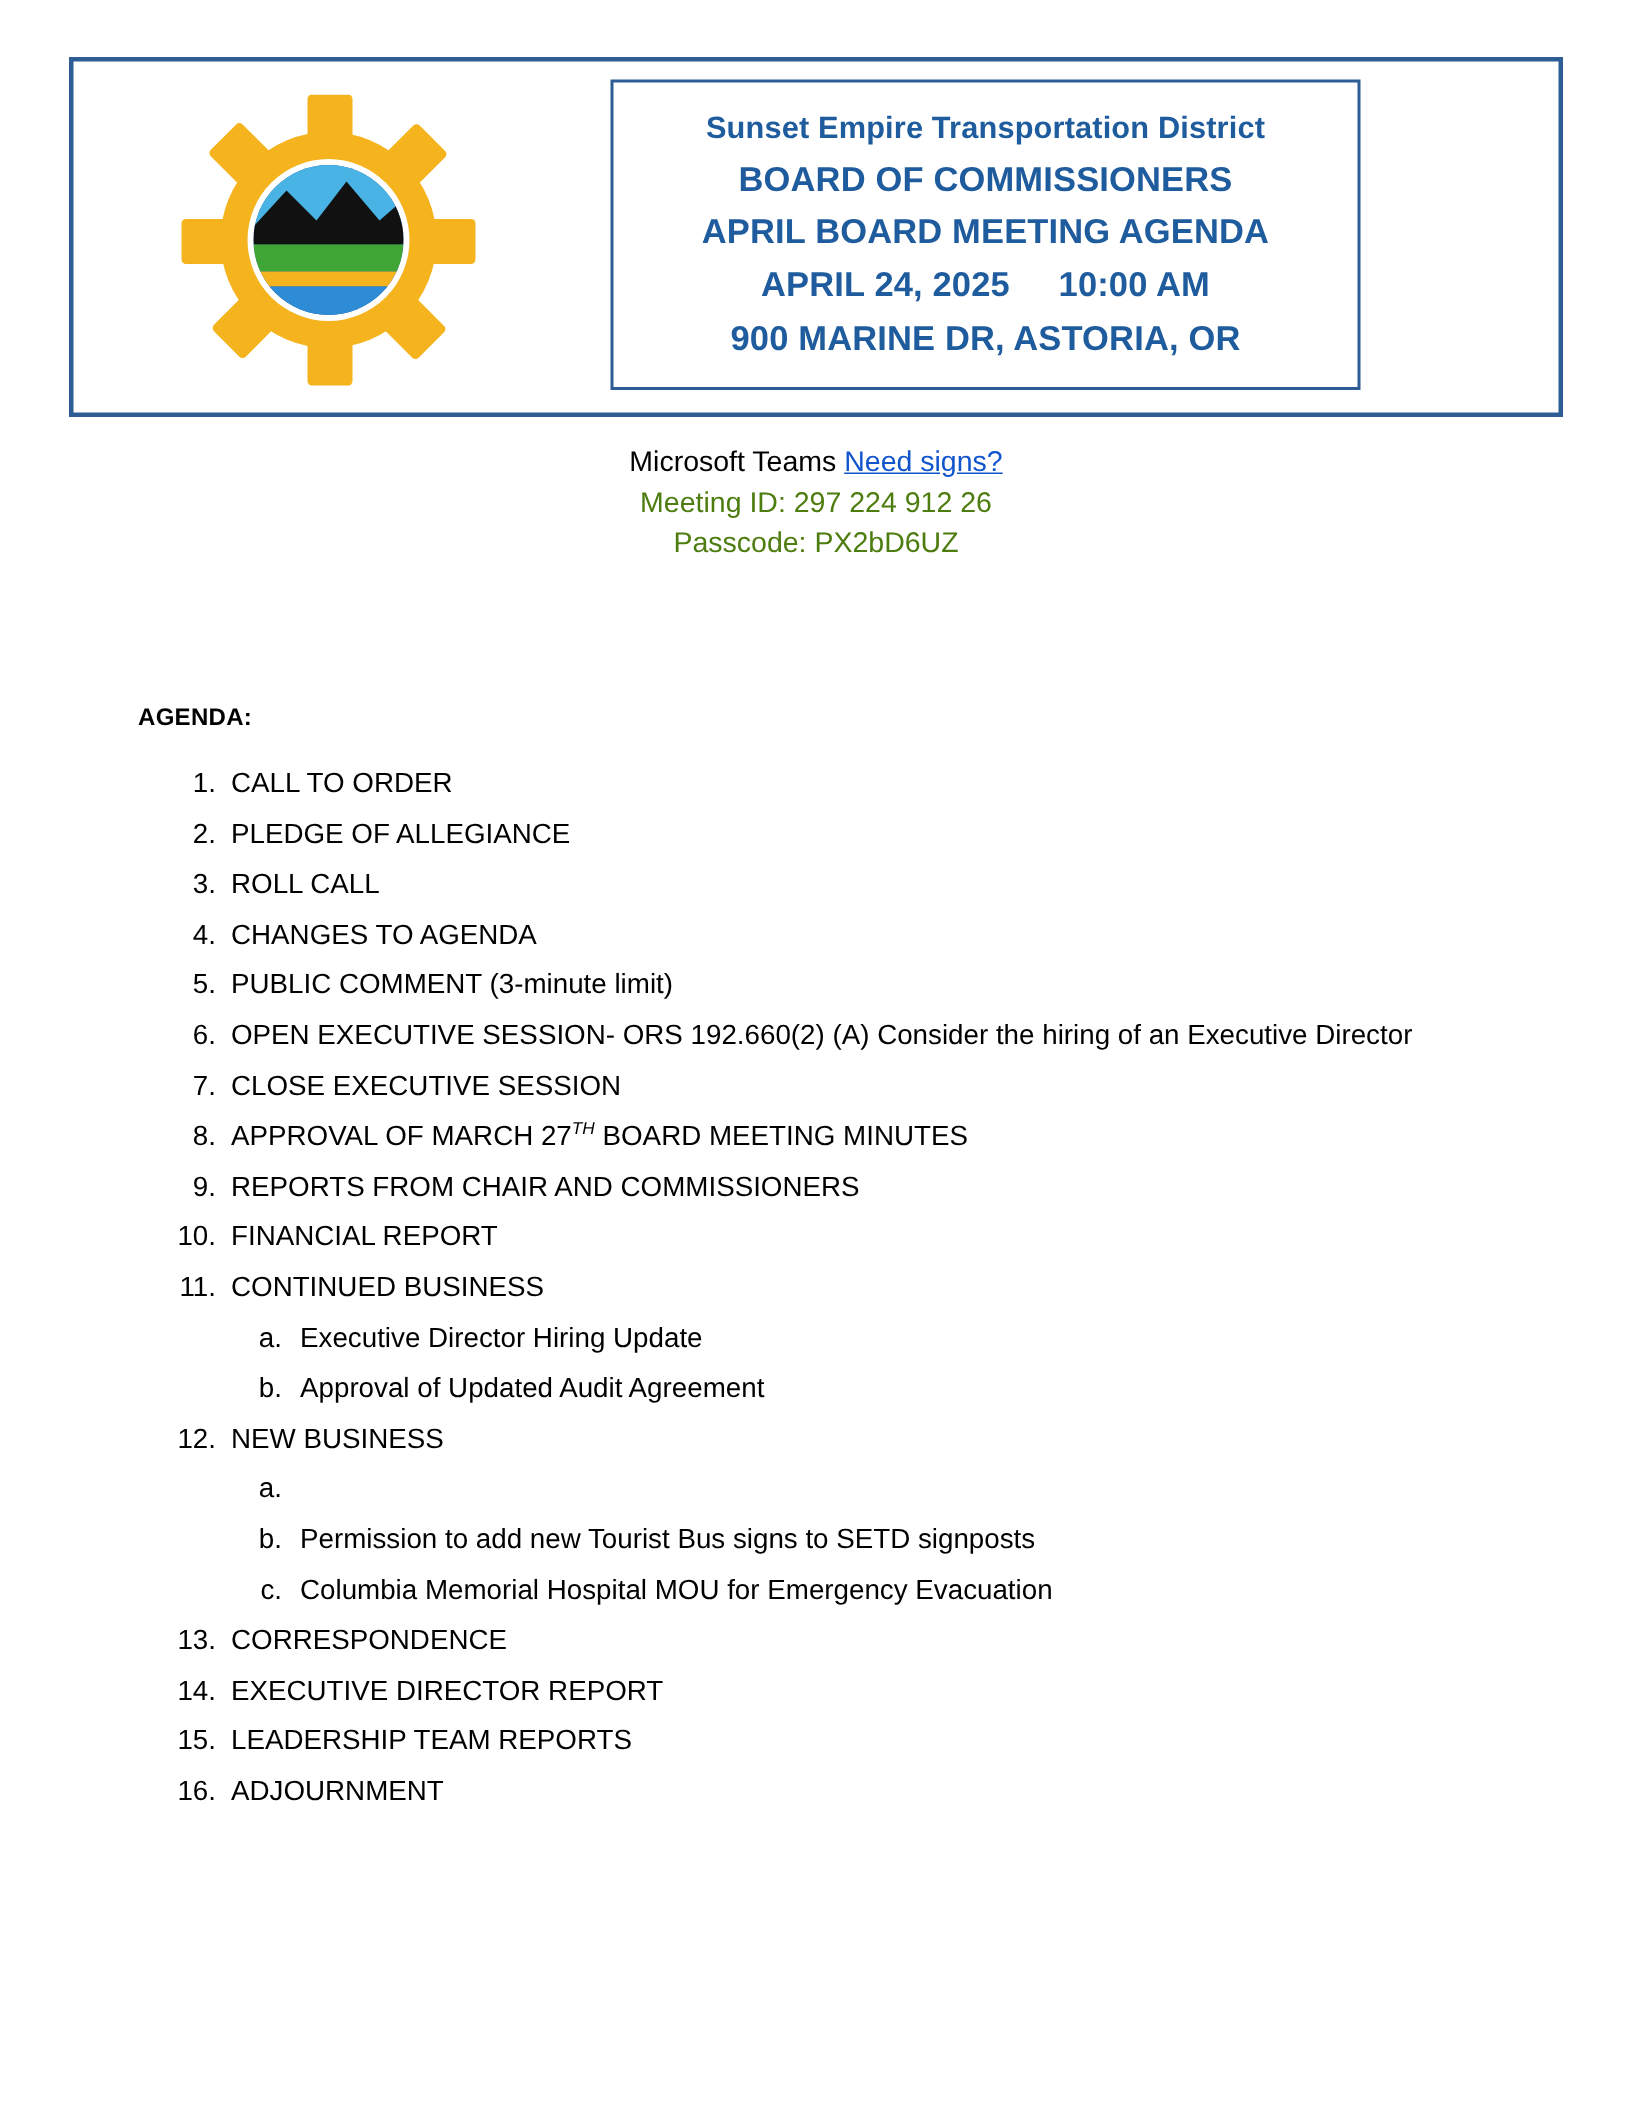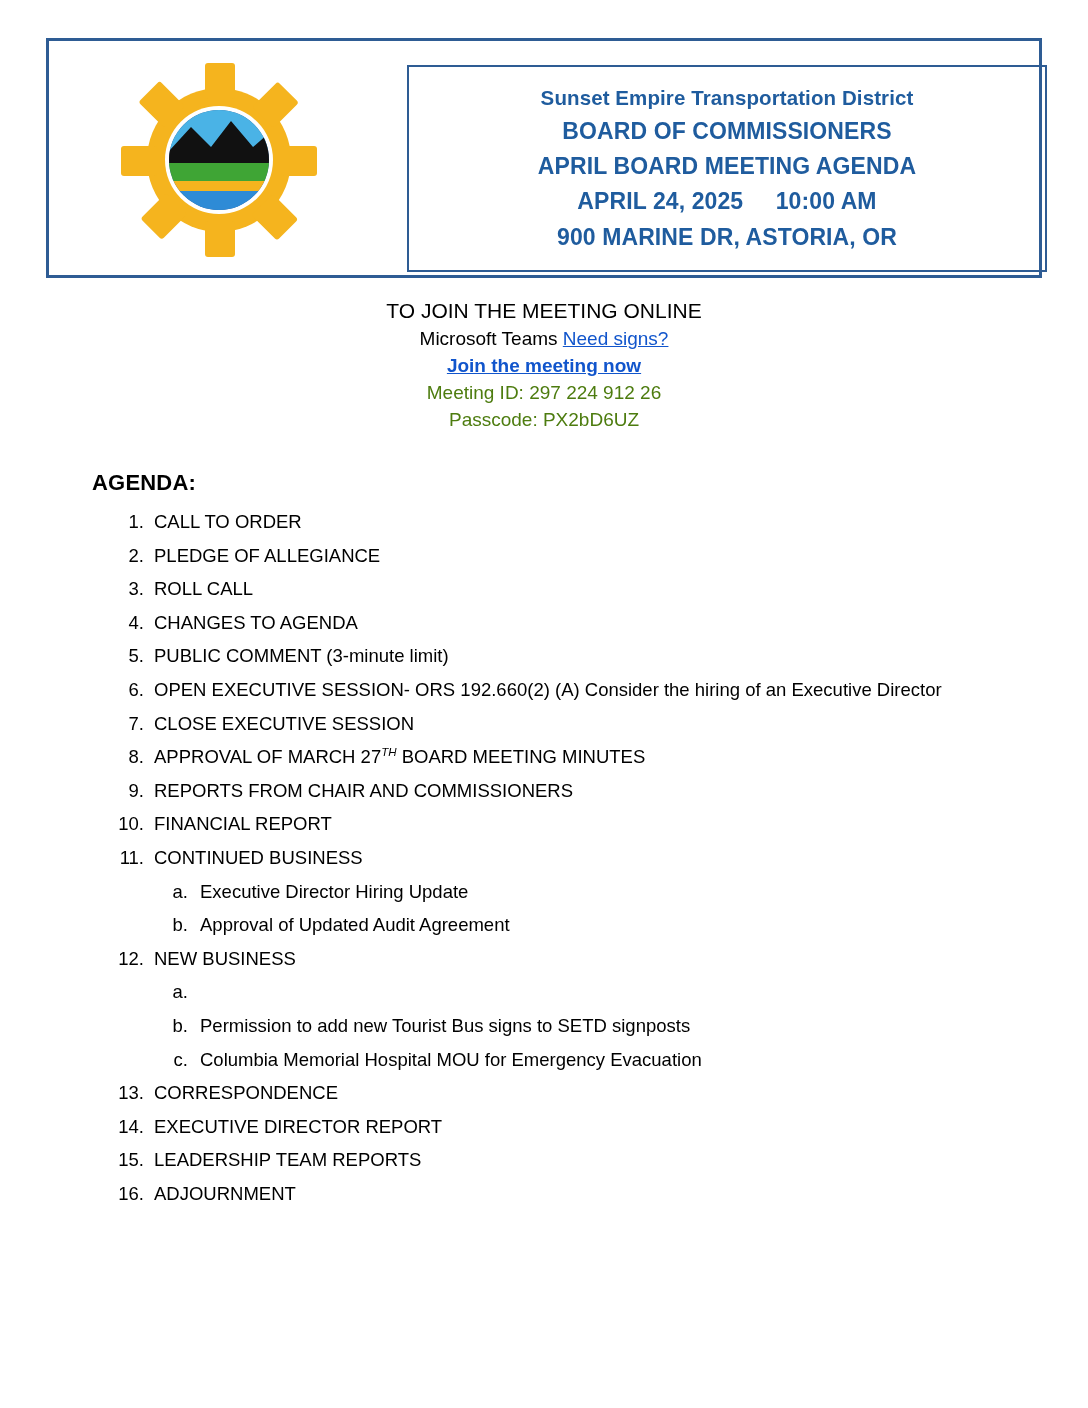--- a/index.html
+++ b/index.html
@@ -40,22 +40,22 @@
     position: absolute;
     left: 70px;
     top: 22px;
     width: 200px;
     height: 195px;
   }
 
   .title-box {
     position: absolute;
     left: 358px;
-    top: 24px;
-    width: 640px;
+    top: 12px;
+    width: 500px;
     height: 207px;
     border: 2px solid #2E5C94;
     box-sizing: border-box;
     display: flex;
     flex-direction: column;
     align-items: center;
     justify-content: center;
     gap: 2px;
   }
   .title-line {
@@ -101,21 +101,21 @@
   .join-meta {
     font-size: 19px;
     color: #4d7c0f;
   }
 
   
   .agenda-heading {
     position: absolute;
     left: 92px;
     top: 470px;
-    font-size: 22px;
+    font-size: 16px;
     font-weight: bold;
     letter-spacing: .2px;
   }
 
   .agenda-list {
     position: absolute;
     left: 92px;
     top: 505px;
     width: 940px;
   }
@@ -203,23 +203,21 @@
     <div class="title-box">
       <div class="title-line first">Sunset Empire Transportation District</div>
       <div class="title-line">BOARD OF COMMISSIONERS</div>
       <div class="title-line">APRIL BOARD MEETING AGENDA</div>
       <div class="title-line">APRIL 24, 2025     10:00 AM</div>
       <div class="title-line">900 MARINE DR, ASTORIA, OR</div>
     </div>
   </div>
 
   <div class="join-block">
-    <div class="join-title">TO JOIN THE MEETING ONLINE</div>
     <div class="join-teams"><b>Microsoft Teams</b> <span class="link">Need signs?</span></div>
-    <div><span class="join-now">Join the meeting now</span></div>
     <div class="join-meta">Meeting ID: 297 224 912 26</div>
     <div class="join-meta">Passcode: PX2bD6UZ</div>
   </div>
 
   <div class="agenda-heading">AGENDA:</div>
 
   <div class="agenda-list">
 
     <div class="agenda-item">
       <span class="agenda-num">1.</span>

